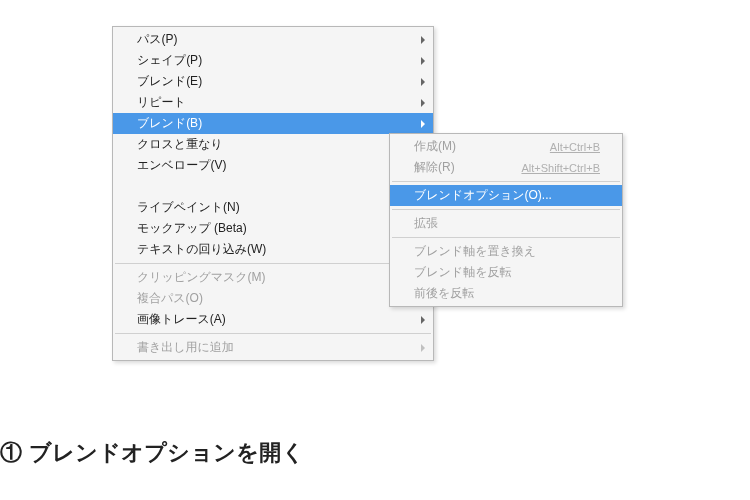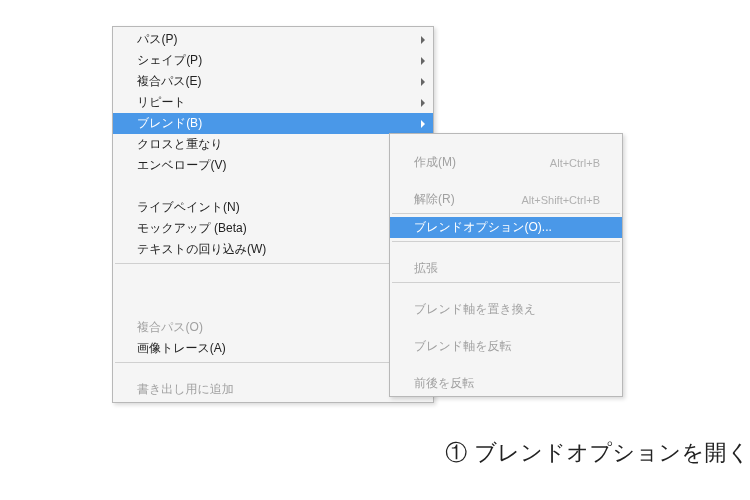--- a/index.html
+++ b/index.html
@@ -49,55 +49,55 @@
     border-top: 4px solid transparent;
     border-bottom: 4px solid transparent;
     border-left: 4px solid #666;
   }
   .item.highlight .chevron { border-left-color: #fff; }
   .divider {
     height: 1px;
     margin: 3px 2px;
     background: #d0d0d0;
   }
-  .item.disabled { color: #a0a0a0; margin-top: 16px; }
+  .item.disabled { color: #a0a0a0; }
   .item.disabled .chevron { border-left-color: #c0c0c0; }
-  .item.disabled .shortcut { color: #b0b0b0; }
+  .item.disabled .shortcut { color: #b0b0b0; text-decoration: underline; }
   .menu-sub {
     left: 389px;
     top: 133px;
     width: 234px;
   }
   .caption {
     position: absolute;
     left: 0; right: 0;
     top: 438px;
-    text-align: right;
+    text-align: left;
     font-size: 22px;
-    font-weight: normal;
+    font-weight: bold;
     letter-spacing: 0.5px;
   }
   .circled {
     display: inline-block;
   }
 </style>
 </head>
 <body>
 
 <div class="menu menu-main" id="mainMenu">
     <div class="item">
       <span class="label">パス(P)</span>
       <span class="chevron"></span>
     </div>
     <div class="item">
       <span class="label">シェイプ(P)</span>
       <span class="chevron"></span>
     </div>
     <div class="item">
-      <span class="label">複合パス(E)</span>
+      <span class="label">ブレンド(E)</span>
       <span class="chevron"></span>
     </div>
     <div class="item">
       <span class="label">リピート</span>
       <span class="chevron"></span>
     </div>
     <div class="item highlight">
       <span class="label">ブレンド(B)</span>
       <span class="chevron"></span>
     </div>
@@ -118,20 +118,21 @@
     <div class="item">
       <span class="label">モックアップ (Beta)</span>
       <span class="chevron"></span>
     </div>
     <div class="item">
       <span class="label">テキストの回り込み(W)</span>
       <span class="chevron"></span>
     </div>
     <div class="divider"></div>
     <div class="item disabled">
+      <span class="label">クリッピングマスク(M)</span>
       <span class="chevron"></span>
     </div>
     <div class="item disabled">
       <span class="label">複合パス(O)</span>
       <span class="chevron"></span>
     </div>
     <div class="item">
       <span class="label">画像トレース(A)</span>
       <span class="chevron"></span>
     </div>

